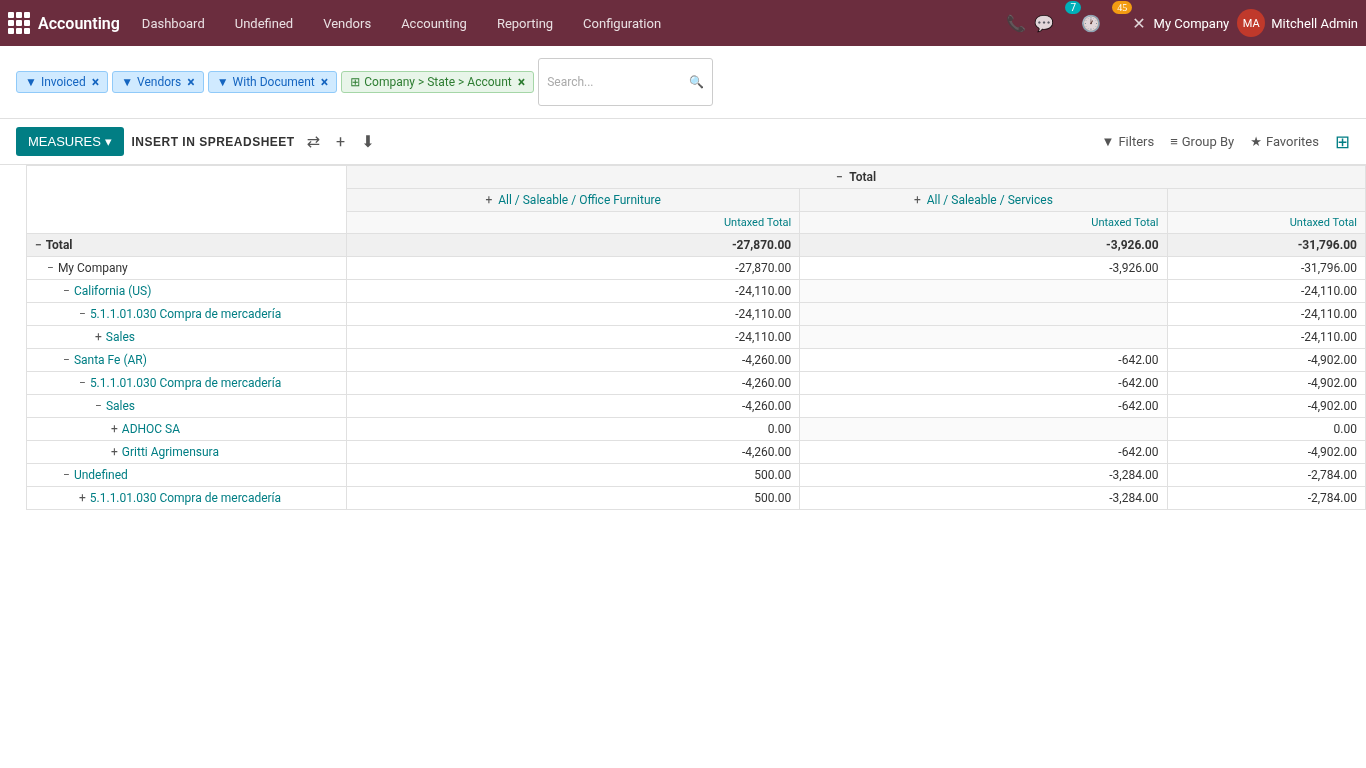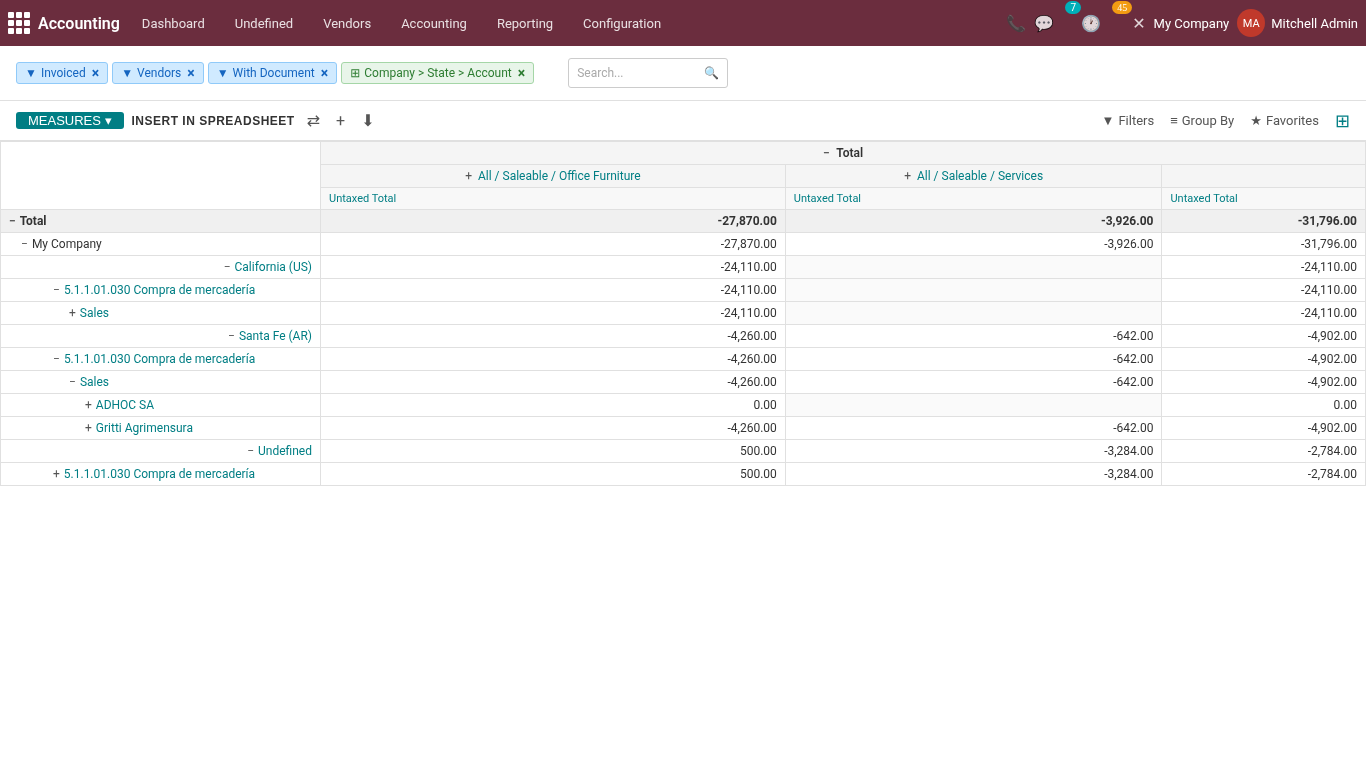--- a/index.html
+++ b/index.html
@@ -74,43 +74,42 @@
       border-radius: 3px;
       font-size: 12px;
       cursor: pointer;
     }
     .filter-tag-blue { background: #d0eaff; color: #1565c0; border: 1px solid #90caf9; }
     .filter-tag-grid { background: #e8f5e9; color: #2e7d32; border: 1px solid #a5d6a7; }
     .filter-tag .close { font-size: 14px; color: inherit; font-weight: bold; margin-left: 2px; }
     .search-box {
       border: 1px solid #ccc;
       border-radius: 3px;
-      padding: 7px 8px;
+      padding: 16px 8px;
       font-size: 12px;
-      width: 160px;
+      width: 175px;
       display: flex;
       align-items: center;
       justify-content: space-between;
-      margin-left: 30px;
     }
 
     
     .action-bar {
       display: flex;
       align-items: center;
       padding: 8px 16px;
       border-bottom: 1px solid #e0e0e0;
       background: white;
       gap: 8px;
     }
     .btn-measures {
       background: #017e84;
       color: white;
       border: none;
-      padding: 1px 12px;
+      padding: 7px 12px;
       border-radius: 3px;
       font-size: 13px;
       cursor: pointer;
       display: flex;
       align-items: center;
       gap: 4px;
     }
     .btn-spreadsheet {
       background: none;
       border: none;
@@ -137,31 +136,31 @@
       font-weight: 600;
       color: #555;
     }
     .pivot-table thead th.header-group {
       text-align: center;
       background: #f5f5f5;
       color: #333;
       font-weight: 600;
     }
     .pivot-table thead th.col-header {
-      text-align: left;
+      text-align: right;
       color: #017e84;
       font-weight: normal;
       font-size: 11px;
     }
     .pivot-table td { color: #333; }
     .pivot-table td.label-cell { text-align: left; white-space: nowrap; }
     .pivot-table td.num-cell { text-align: right; font-size: 12px; }
     .pivot-table tr.total-row { font-weight: 700; background: #f0f0f0; }
     .pivot-table tr.sub-row-1 td.label-cell { padding-left: 20px; }
-    .pivot-table tr.sub-row-2 td.label-cell { padding-left: 36px; text-align: right; }
+    .pivot-table tr.sub-row-2 td.label-cell { padding-left: 36px; }
     .pivot-table tr.sub-row-3 td.label-cell { padding-left: 52px; }
     .pivot-table tr.sub-row-4 td.label-cell { padding-left: 68px; }
     .pivot-table tr.sub-row-5 td.label-cell { padding-left: 84px; }
     .expand-icon { color: #555; font-size: 12px; margin-right: 4px; cursor: pointer; }
     .empty-cell { background: #fafafa; }
     .col-label-row th { font-weight: 600; color: #666; font-size: 11px; }
   </style>
 </head>
 <body>
 
@@ -263,21 +262,21 @@
         <span>Group By</span>
       </span>
       <span class="filter-link">
         <span>★</span>
         <span>Favorites</span>
       </span>
       <span class="view-toggle">⊞</span>
     </div>
   </div>
 
-  <div style="overflow-x:auto;">
+  <div style="overflow-x:auto;margin-left:26px;">
     <table class="pivot-table">
       <thead>
         <tr>
           <th rowspan="3" style="width:320px; background:#fff; border-right:1px solid #e0e0e0;"></th>
           <th colspan="3" class="header-group">
             <span style="color:#555; margin-right:4px;">−</span>
             <span>Total</span>
           </th>
         </tr>
         <tr>

